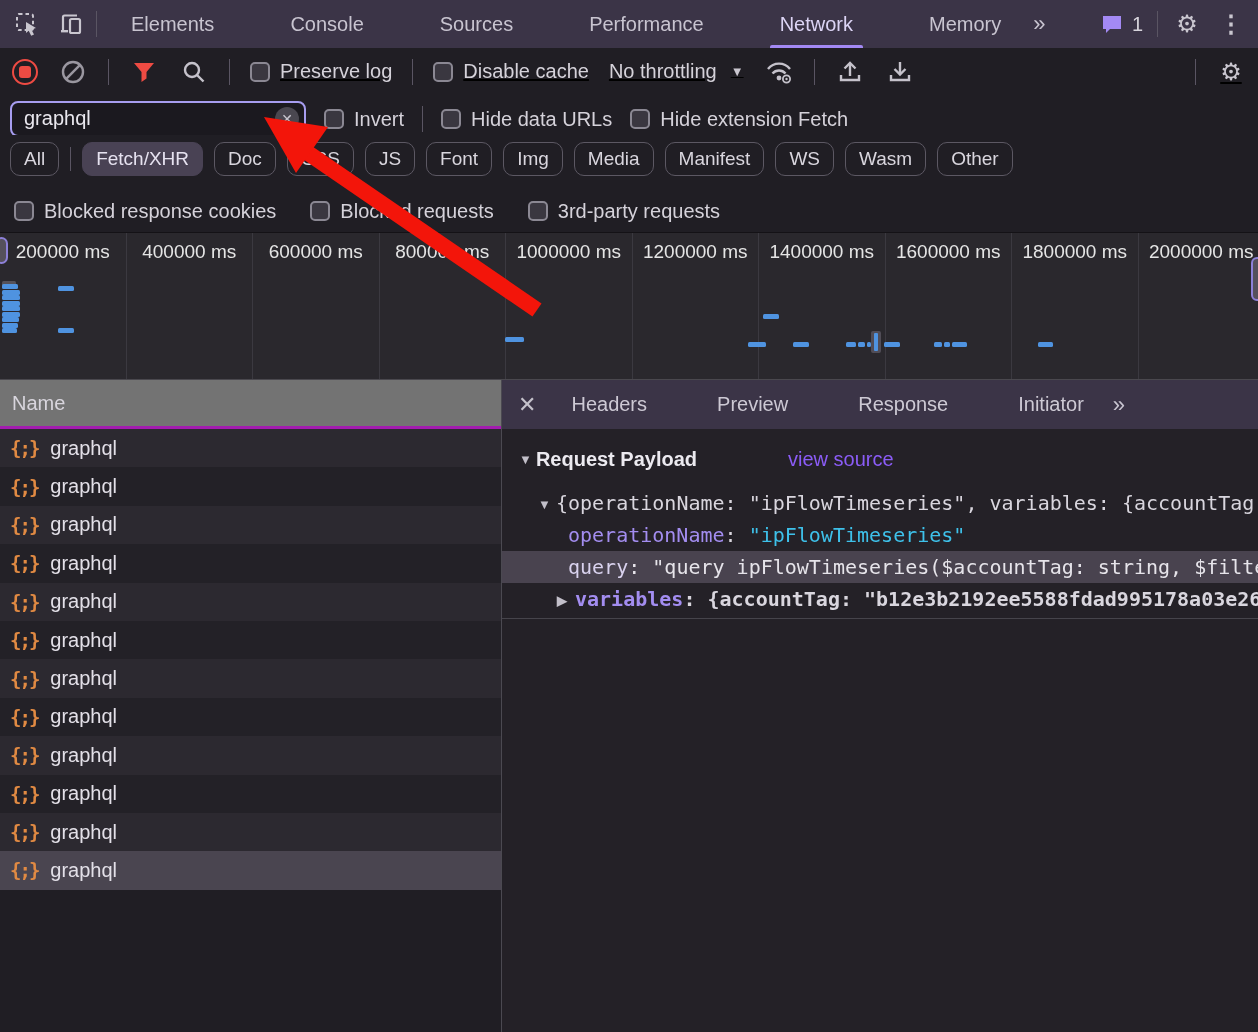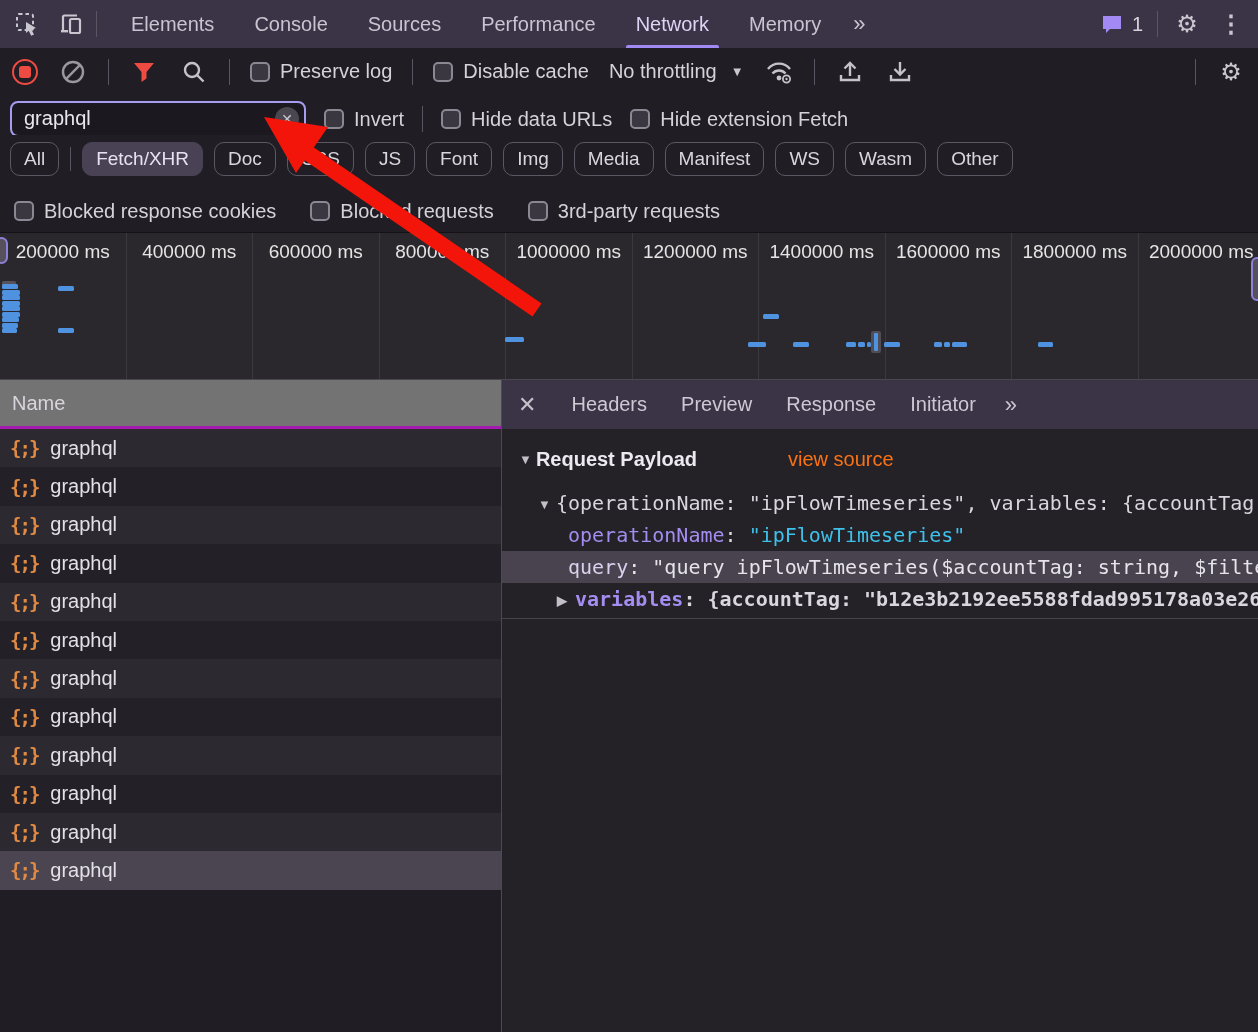--- a/index.html
+++ b/index.html
@@ -6,36 +6,36 @@
   html,body { width:1258px; height:1032px; background:#201e24; overflow:hidden;
     font-family:"Liberation Sans", sans-serif; }
   .stage { position:relative; width:1258px; height:1032px; background:#201e24; }
 
   
   .tabbar { position:absolute; top:0; left:0; width:1258px; height:48px;
     background:#3b3447; display:flex; align-items:center; }
   .tb-icons { display:flex; align-items:center; gap:14px; padding:0 10px 0 12px; }
   .icon-btn { width:30px; height:30px; display:flex; align-items:center; justify-content:center; cursor:pointer; }
   .vdiv { width:1px; height:26px; background:#5a5563; }
-  .maintabs { display:flex; align-items:center; height:32px; margin-left:14px; }
+  .maintabs { display:flex; align-items:center; height:32px; margin-left:14px;gap:36px; }
   .maintab { height:48px; display:flex; align-items:center; padding:0 20px; font-size:20px;
     color:#c8c4d0; position:relative; cursor:pointer; white-space:nowrap; }
   .maintab.active { color:#dcd4f5; }
   .maintab.active::after { content:""; position:absolute; left:10px; right:10px; bottom:0;
     height:3px; background:#a389f4; border-radius:2px 2px 0 0; }
   .more-tabs { color:#c8c4d0; font-size:22px; padding:0 12px; letter-spacing:-2px; cursor:pointer; }
   .tb-right { margin-left:auto; display:flex; align-items:center; gap:14px; padding-right:12px; }
   .issues { display:flex; align-items:center; gap:8px; cursor:pointer; }
   .issues-count { color:#d6d3db; font-size:20px; }
   .gear-glyph { color:#c9c6cf; font-size:24px; line-height:1; }
   .kebab { color:#c9c6cf; font-size:24px; font-weight:bold; }
 
   
   .nettoolbar { position:absolute; top:48px; left:0; width:1258px; height:47px;
-    background:#201e24; display:flex; align-items:center; gap:20px; padding:8px 12px; }
+    background:#201e24; display:flex; align-items:center; gap:20px; padding:8px 12px;text-decoration:underline; }
   .rec-btn { width:26px; height:26px; border:2.5px solid #ee4b43; border-radius:50%;
     display:flex; align-items:center; justify-content:center; cursor:pointer; }
   .rec-inner { width:12px; height:12px; background:#ee4b43; border-radius:3px; }
   .check-item { display:flex; align-items:center; gap:10px; cursor:pointer; }
   .checkbox { width:20px; height:20px; border:2px solid #8b8893; border-radius:5px; background:#3a3740; }
   .check-label { font-size:20px; color:#d5d2da; white-space:nowrap; }
   .throttle { display:flex; align-items:center; gap:14px; cursor:pointer; }
   .throttle-label { font-size:20px; color:#d5d2da; }
   .caret-down { font-size:13px; color:#c9c6cf; }
   .spacer { flex:1; }
@@ -95,21 +95,21 @@
   .dtab { height:49px; display:flex; align-items:center; padding:0 17px; font-size:20px;
     color:#cdc9d4; position:relative; cursor:pointer; }
   .dtab.active { color:#b6a0f4; }
   .dtab.active::after { content:""; position:absolute; left:8px; right:8px; bottom:0; height:3px;
     background:#a389f4; border-radius:2px 2px 0 0; }
 
   .payload-title-row { position:absolute; top:60px; left:0; right:0; height:38px;
     display:flex; align-items:center; }
   .tri { font-size:13px; color:#c2bfc9; }
   .payload-title { font-size:20px; font-weight:bold; color:#eceaf0; margin-left:4px; }
-  .view-source { position:absolute; left:286px; font-size:20px; color:#f97316; cursor:pointer; }
+  .view-source { position:absolute; left:286px; font-size:20px; color:#8b5cf6; cursor:pointer; }
   .p-line { position:absolute; left:0; right:0; height:32px; line-height:32px; white-space:nowrap;
     overflow:hidden; font-family:"DejaVu Sans Mono", monospace; font-size:20px; color:#d9d6de; }
   .p-line .tri { display:inline-block; width:18px; font-size:13px; vertical-align:1px;
     font-family:"Liberation Sans", sans-serif; }
   .p-key { color:#a38df0; }
   .p-str { color:#3ec1ea; }
   .p-sel { background:#49434f; color:#e6e4ea; }
   .p-sel .p-key { color:#d9d2ee; }
   .payload-divider { position:absolute; top:238px; left:0; right:0; height:1px; background:#46444b; }
 

